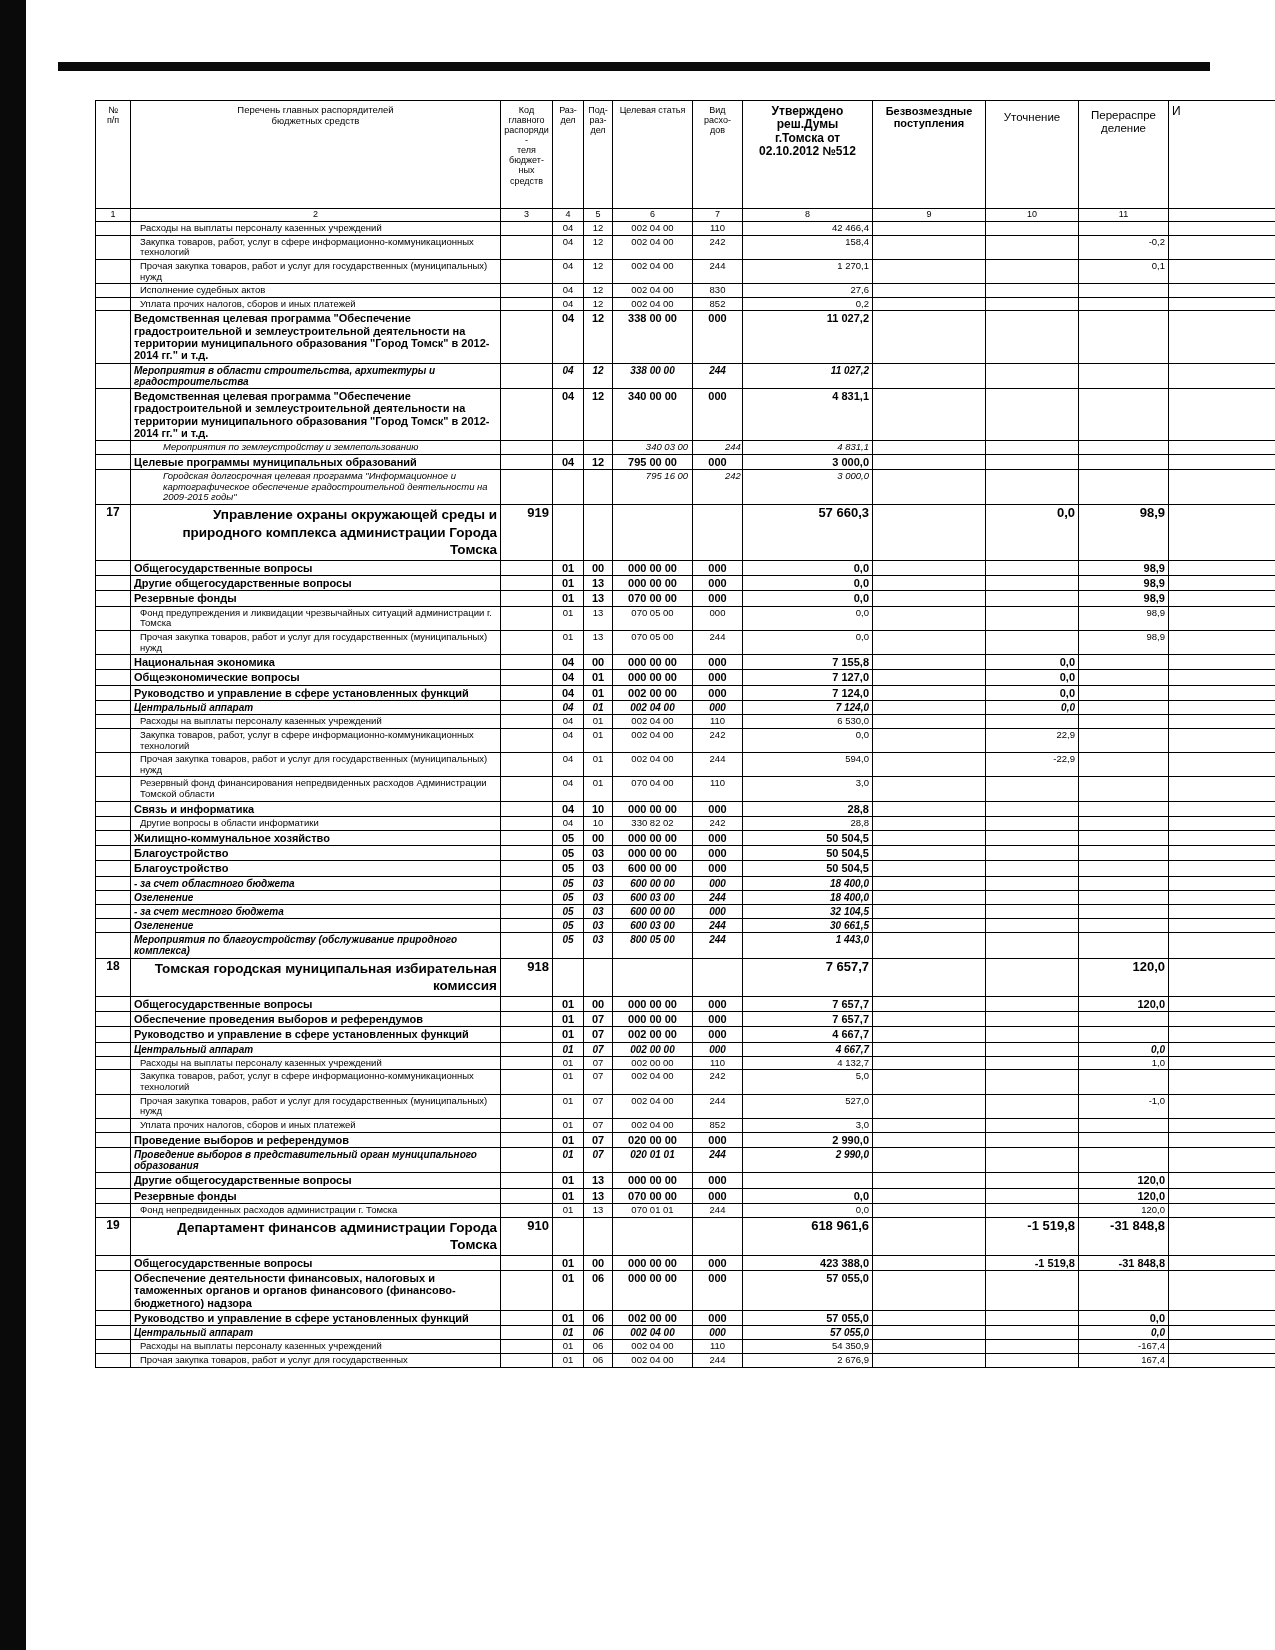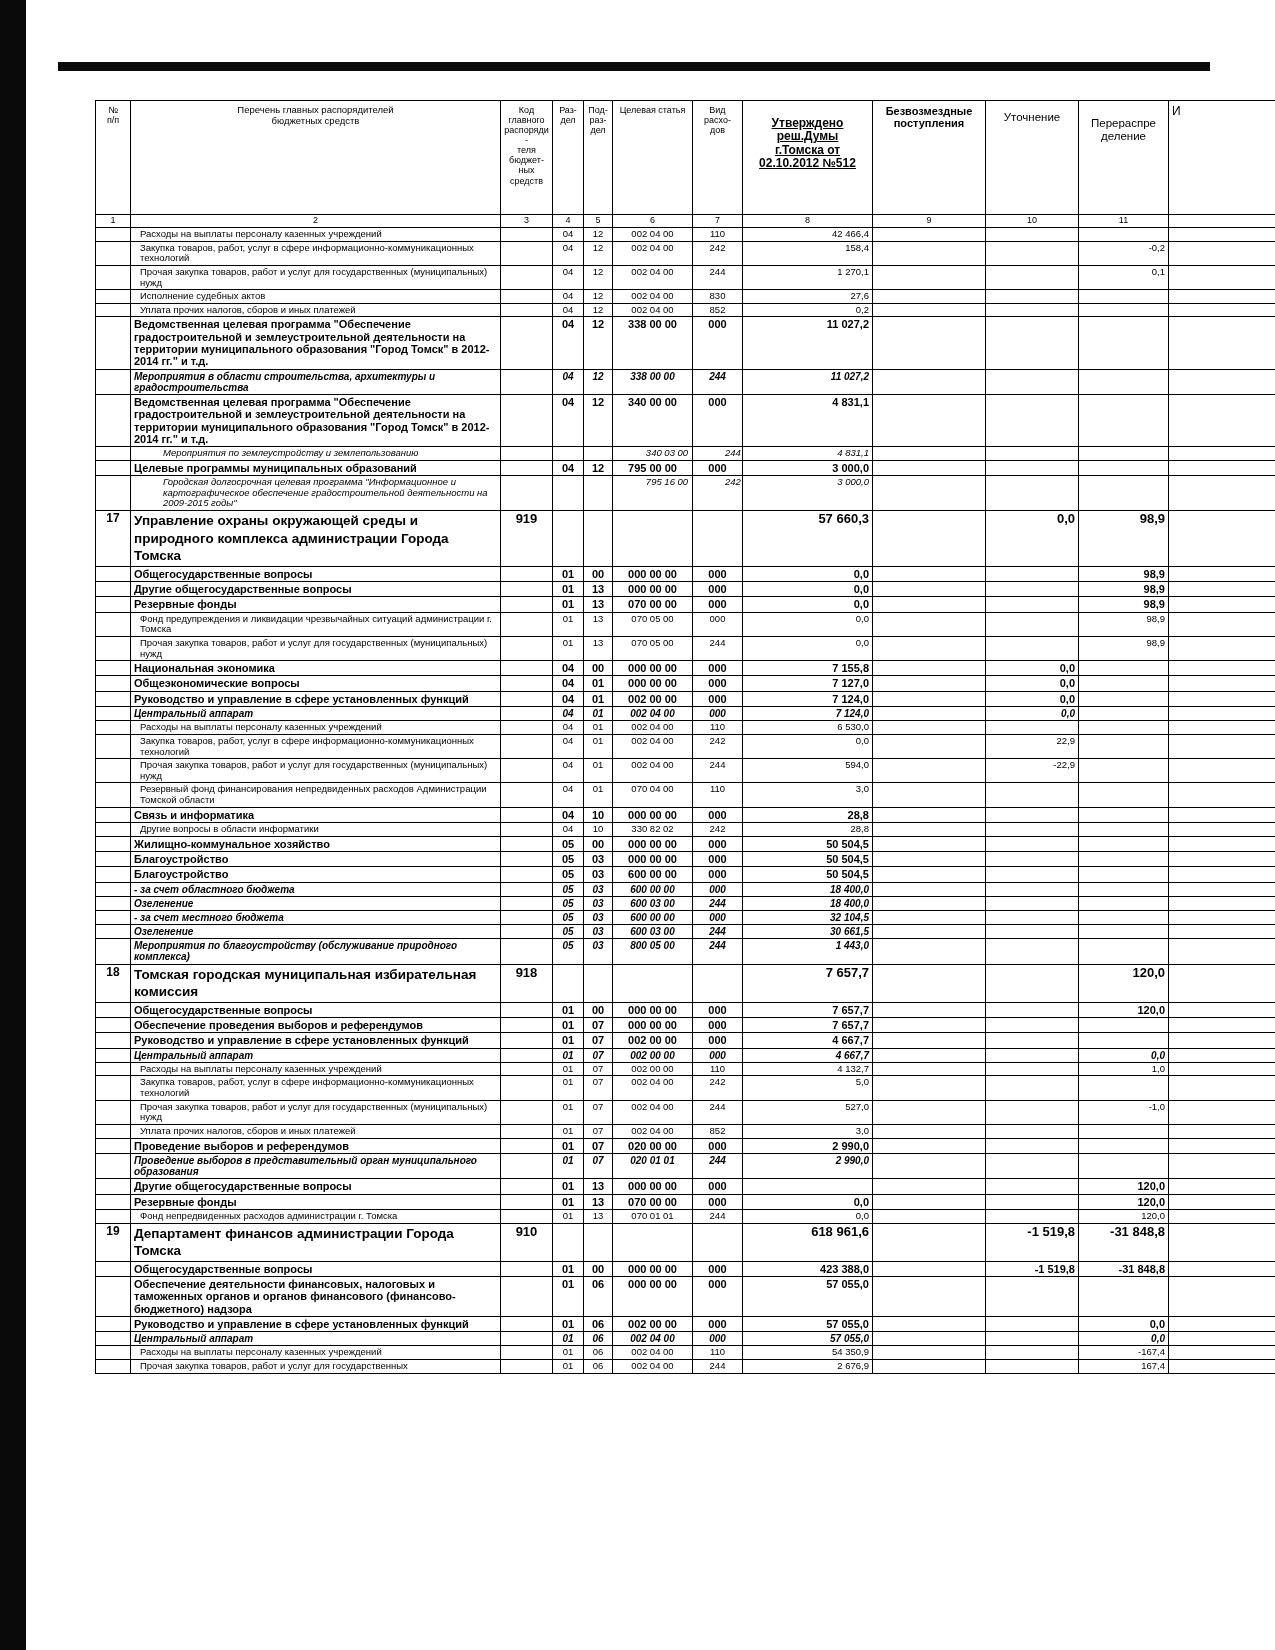--- a/index.html
+++ b/index.html
@@ -54,37 +54,37 @@
   tr.head-row th {
     font-weight: normal;
     font-size: 9px;
     text-align: center;
     vertical-align: top;
     white-space: pre-line;
     height: 96px;
     padding-top: 4px;
   }
   tr.head-row th.h-name { font-size: 9.5px; margin-left: 44px; }
-  tr.head-row th.h-approved { font-size: 12px; font-weight: bold; padding-top: 16px; text-decoration: underline; }
+  tr.head-row th.h-approved { font-size: 12px; font-weight: bold; padding-top: 4px; }
   tr.head-row th.h-grant { font-size: 11px; font-weight: bold; }
   tr.head-row th.h-adjust { font-size: 11.5px; padding-top: 10px; }
-  tr.head-row th.h-redistrib { font-size: 11.5px; padding-top: 16px; margin-top: 28px; }
+  tr.head-row th.h-redistrib { font-size: 11.5px; padding-top: 8px; margin-top: 28px; }
   tr.head-row th.h-extra { font-size: 12px; text-align: left; padding-top: 4px; }
   tr.numbering-row td {
     font-size: 9px;
     text-align: center;
     height: 12px;
     padding: 0 2px;
   }
   
   tr.normal td { font-size: 9.5px; }
   tr.bold td { font-size: 11px; font-weight: bold; }
   tr.italic td { font-size: 9.5px; font-style: italic; padding-left: 32px; }
   tr.bolditalic td { font-size: 10px; font-style: italic; font-weight: bold; }
-  tr.section td { font-size: 13px; font-weight: bold; }
+  tr.section td { font-size: 13px; font-weight: bold; text-align: right; }
   tr.section td.c-name { font-size: 13.5px; line-height: 1.3; }
   tr.section td.c-num { font-size: 12px; text-align: center; }
   
   td.c-num { text-align: center; }
   td.c-code, td.c-sec, td.c-sub, td.c-art, td.c-type { text-align: center; white-space: nowrap; }
   td.c-approved, td.c-grant, td.c-adjust, td.c-redistrib, td.c-extra {
     text-align: right;
     white-space: nowrap;
     padding-right: 5px;
   }

